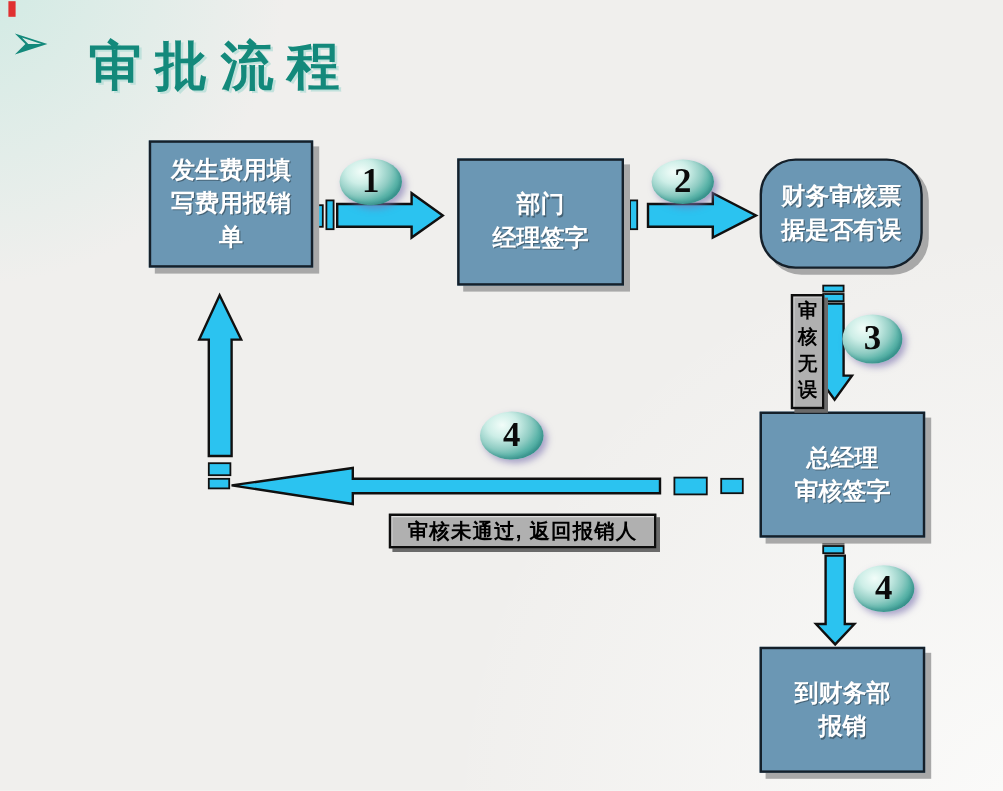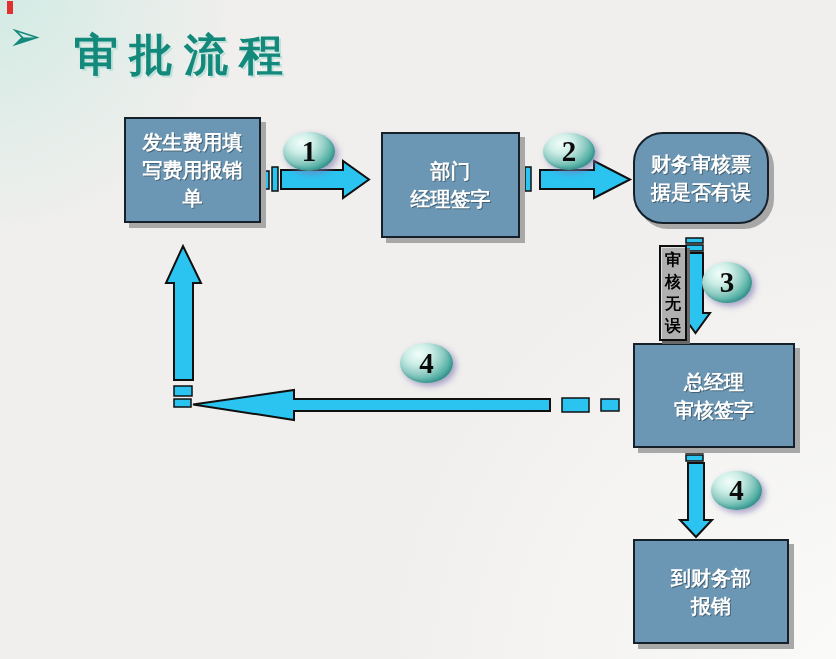--- a/index.html
+++ b/index.html
@@ -25,22 +25,22 @@
     position:absolute;background:var(--box-fill);border:2px solid var(--box-border);
     box-shadow:5px 5px 0 #a8a8a8;
     color:#fff;font-weight:bold;font-size:20px;line-height:1.4;
     display:flex;align-items:center;justify-content:center;text-align:center;
     white-space:pre-line;text-shadow:1px 1px 0 rgba(0,0,0,.35);
     box-sizing:border-box;
   }
   #box-1{left:124px;top:117px;width:137px;height:106px;}
   #box-2{left:370px;top:132px;width:139px;height:106px;margin-left:11px;}
   #box-3{left:633px;top:132px;width:136px;height:92px;border-radius:30px;}
-  #box-4{left:633px;top:343px;width:162px;height:105px;}
-  #box-5{left:633px;top:539px;width:156px;height:105px;}
+  #box-4{left:633px;top:343px;width:138px;height:105px;}
+  #box-5{left:633px;top:539px;width:138px;height:105px;}
   .gray-label{
     position:absolute;background:var(--label-gray);border:2px solid #0d0d0d;
     box-shadow:3px 3px 0 #6a6a6a, inset 1px 1px 0 #dedede;
     color:#000;font-weight:bold;display:flex;align-items:center;justify-content:center;
     text-align:center;box-sizing:border-box;
   }
   #review-ok-label{left:659px;top:245px;width:28px;height:96px;font-size:16px;line-height:1.38;white-space:pre-line;}
   #review-fail-label{left:324px;top:428px;width:223px;height:29px;font-size:17px;letter-spacing:1px;}
   .badge{
     position:absolute;border-radius:50%;
@@ -103,20 +103,21 @@
 据是否有误</div>
   <div class="fbox" id="box-4">总经理
 审核签字</div>
   <div class="fbox" id="box-5">到财务部
 报销</div>
 
   <div class="gray-label" id="review-ok-label">审
 核
 无
 误</div>
+  <div class="gray-label" id="review-fail-label">审核未通过, 返回报销人</div>
 
   <div class="badge" id="badge-1">
     <span>1</span>
   </div>
   <div class="badge" id="badge-2">
     <span>2</span>
   </div>
   <div class="badge" id="badge-3">
     <span>3</span>
   </div>

